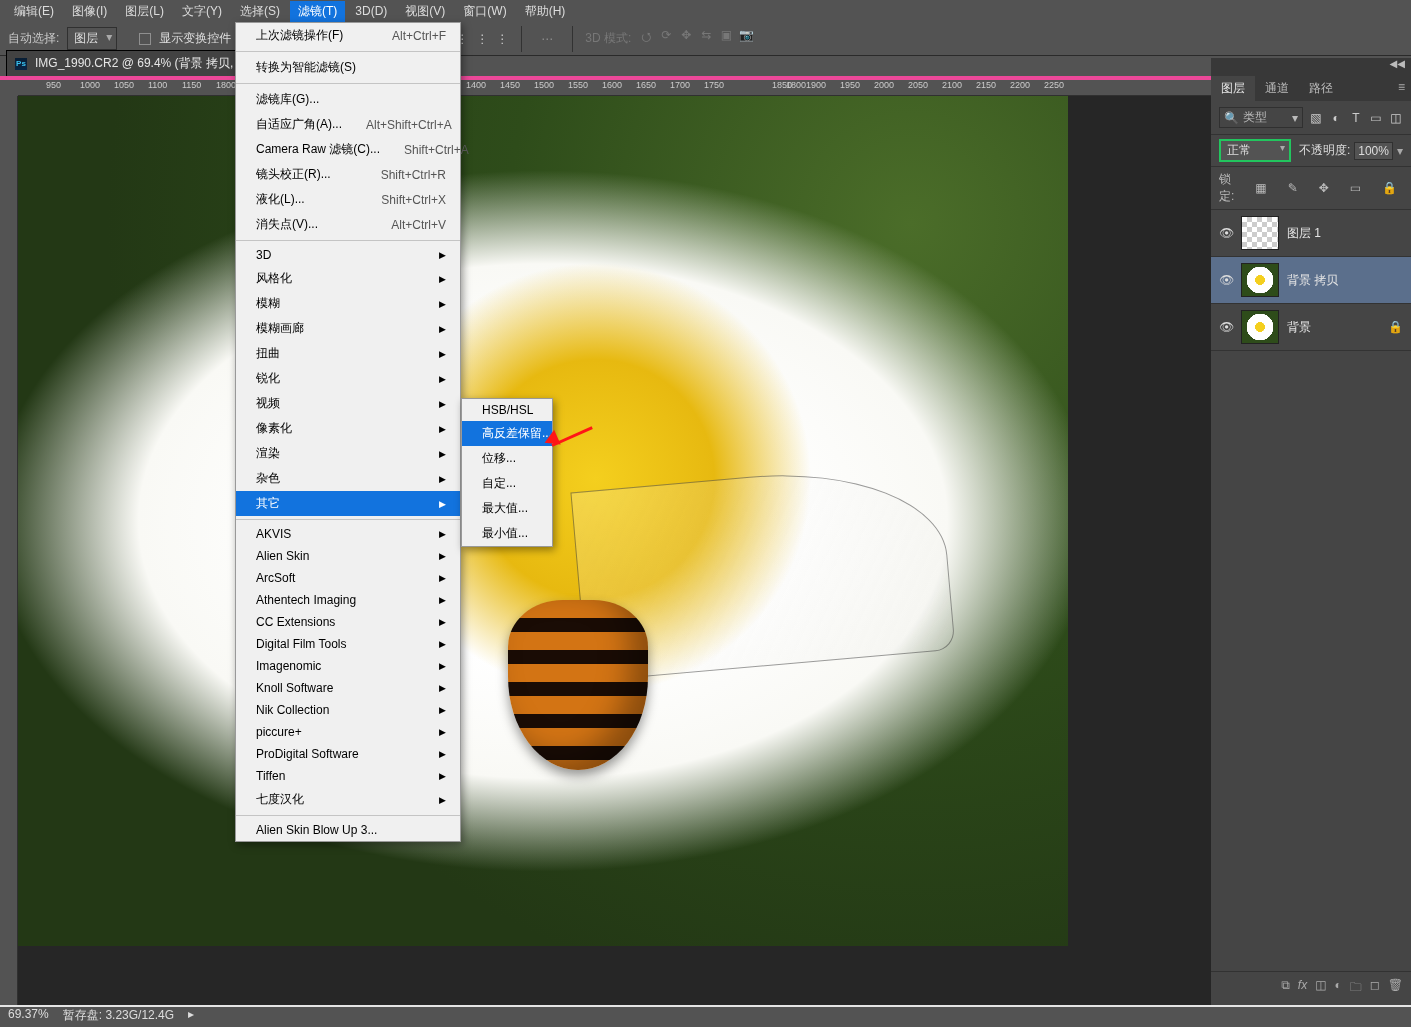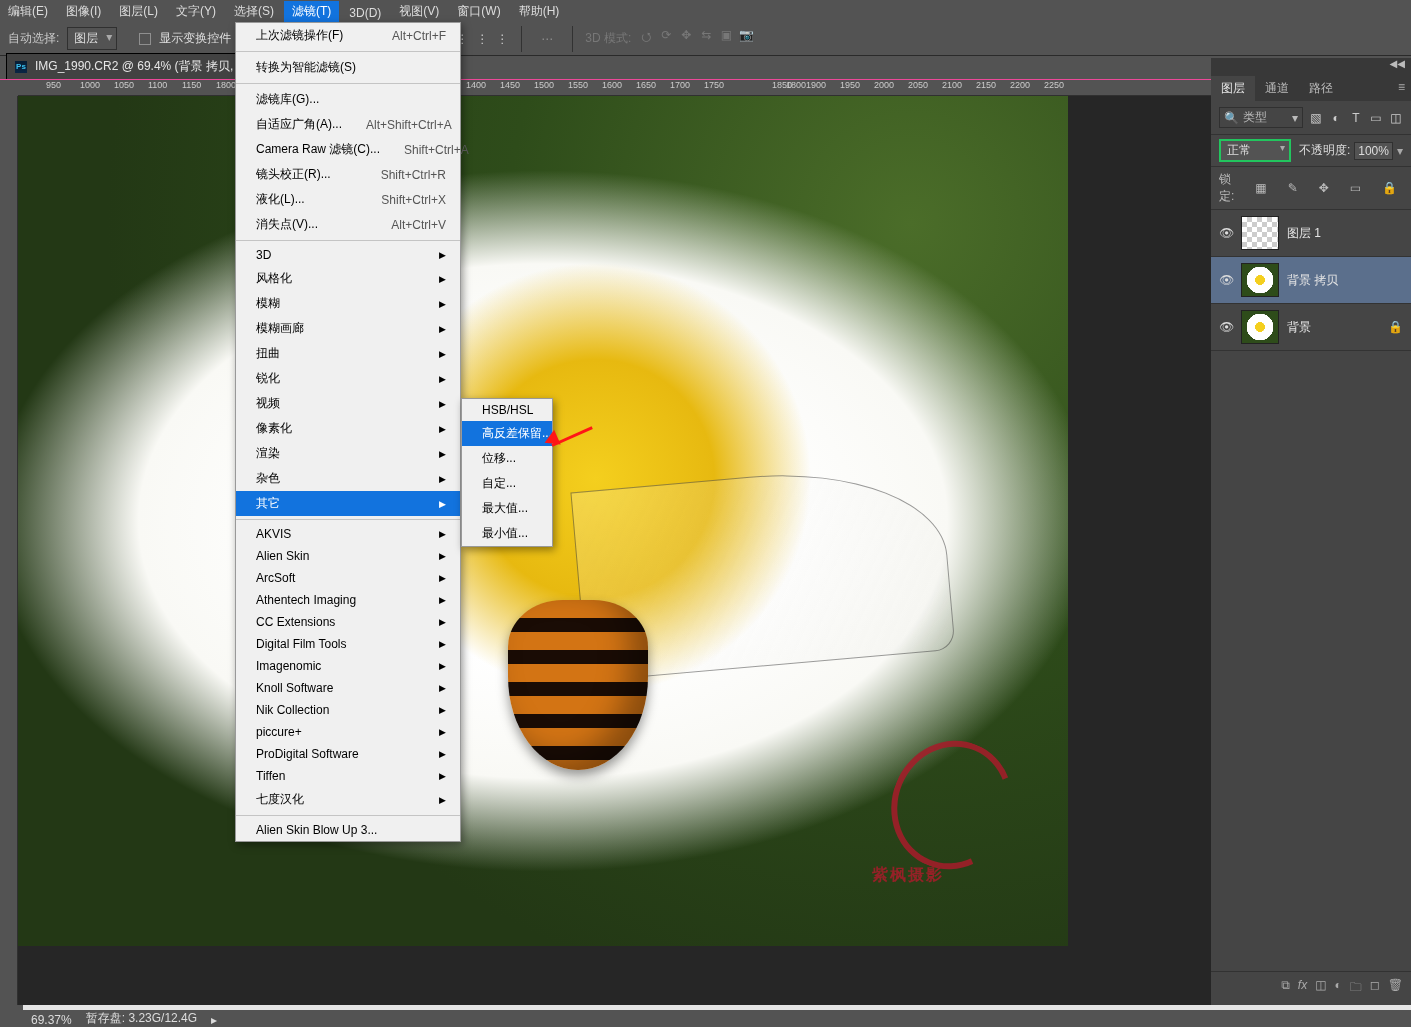--- a/index.html
+++ b/index.html
@@ -1,28 +1,28 @@
 <!DOCTYPE html>
 <html><head>
 <meta charset="utf-8">
 <style>
   * { margin: 0; padding: 0; box-sizing: border-box; font-family: "Microsoft YaHei", sans-serif; font-size: 12px; }
   body { background: #535353; color: #ddd; overflow: hidden; width: 1411px; height: 1027px; position: relative; }
-  .menubar { height: 22px; display: flex; align-items: flex-end; background: #535353; gap: 2px; }
+  .menubar { height: 22px; display: flex; align-items: center; padding-left: 6px; background: #535353; gap: 2px; }
   .menubar .item { padding: 2px 8px; cursor: pointer; }
   .menubar .item.open { background: #1273de; color: #fff; }
   .options-bar { height: 34px; display: flex; align-items: center; padding: 0 8px; border-bottom: 1px solid #2a2a2a; gap: 8px; }
   .opt-label { color: #c8c8c8; }
   .dropdown { background: #535353; border: 1px solid #303030; padding: 2px 18px 2px 6px; position: relative; }
   .dropdown::after { content: "▾"; position: absolute; right: 4px; top: 2px; color: #aaa; }
   .checkbox { width: 12px; height: 12px; border: 1px solid #8f8f8f; display: inline-block; vertical-align: middle; }
   .vsep { width: 1px; height: 26px; background: #323232; margin: 0 4px; }
   .iconbtn { width: 26px; height: 26px; display: flex; align-items: center; justify-content: center; color: #8f8f8f; cursor: pointer; }
 
-  .tabrow { height: 24px; display: flex; align-items: flex-end; padding-left: 6px; border-bottom: 1px solid #ec4899; }
+  .tabrow { height: 24px; display: flex; align-items: flex-end; padding-left: 6px; border-bottom: 4px solid #ec4899; }
   .doc-tab { background: #424242; padding: 4px 14px 4px 8px; color: #e6e6e6; border: 1px solid #000; border-bottom: none; display: flex; align-items: center; gap: 8px; }
   .doc-close { color: #aaa; }
   .ps-icon { width: 12px; height: 12px; display: inline-block; background: linear-gradient(#081e35,#0a2544); color: #3ac3f2; font-size: 8px; font-weight: bold; text-align: center; line-height: 12px; }
 
   .main { position: absolute; left: 0; top: 80px; right: 200px; bottom: 22px; padding-left: 34px; }
   .ruler-h { position: absolute; left: 18px; right: 0; top: 0; height: 16px; background: #535353; border-bottom: 1px solid #303030; overflow: hidden; }
   .ruler-v { position: absolute; left: 0; top: 16px; width: 18px; bottom: 0; background: #535353; border-right: 1px solid #303030; overflow: hidden; }
   .ruler-h span, .ruler-v span { position: absolute; color: #ccc; font-size: 9px; }
   .canvas { position: absolute; left: 18px; top: 16px; right: 0; bottom: 0; overflow: hidden; background: #262626; }
   .image {
@@ -90,21 +90,21 @@
   .eye { width: 14px; text-align: center; color: #ddd; }
   .thumb { width: 38px; height: 34px; border: 1px solid #222; background: #fff; display: flex; align-items: center; justify-content: center; }
   .thumb.checker { background:
     repeating-conic-gradient(#ccc 0 25%, #fff 0 50%) 0 0/10px 10px; }
   .thumb.img { background:
     radial-gradient(circle at 50% 50%, #f4cf1e 0 20%, #fff 21% 55%, #2e4c1a 56% 100%); }
   .layer-name { color: #e5e5e5; }
   .lock { margin-left: auto; color: #bbb; }
   .layer-footer { display: flex; justify-content: flex-end; gap: 8px; padding: 6px 8px; border-top: 1px solid #323232; color: #aaa; }
 
-  .statusbar { position: absolute; left: 0; right: 0; bottom: 0; height: 22px; background: #535353; border-top: 5px solid #e5e5e5; display: flex; align-items: flex-end; padding: 0 8px; gap: 14px; color: #ddd; margin-left: 23px; }
+  .statusbar { position: absolute; left: 0; right: 0; bottom: 0; height: 22px; background: #535353; border-top: 2px solid #e5e5e5; display: flex; align-items: flex-start; padding: 0 8px; gap: 14px; color: #ddd; }
 
   .expand { position: absolute; right: 0; top: 58px; height: 18px; width: 200px; background: #383838; color: #bbb; text-align: right; padding-right: 6px; font-size: 10px; }
 
   .red-arrow { position: absolute; left: 546px; top: 426px; width: 52px; height: 30px; z-index: 200; }
   .red-arrow .line { position: absolute; left: 6px; top: 18px; width: 44px; height: 3px; background: #ff1616; transform: rotate(-24deg); transform-origin: left; }
   .red-arrow .head { position: absolute; left: -2px; top: 6px; width: 0; height: 0; border-right: 14px solid #ff1616; border-top: 8px solid transparent; border-bottom: 8px solid transparent; transform: rotate(-24deg); }
 
   .tiny-icons { display: flex; gap: 6px; color: #ccc; }
   .tiny-icons span { width: 14px; text-align: center; }
 </style>
@@ -195,24 +195,20 @@
       <span style="left: 924px;">2100</span>
       <span style="left: 958px; text-align: center;">2150</span>
       <span style="left: 992px;">2200</span>
       <span style="left: 1026px;">2250</span>
     </div>
   <div class="ruler-v"></div>
   <div class="canvas">
     <div class="image">
       <div class="wing"></div>
       <div class="bee"></div>
-      <div class="watermark">
-        <div class="ring"></div>
-        <div class="txt">紫枫摄影</div>
-      </div>
     </div>
   </div>
 </div>
 
 <div class="menu filters-menu" id="filtersMenu">
     <div class="row">
       <span>上次滤镜操作(F)</span>
       <span class="sc">Alt+Ctrl+F</span>
     </div>
     <hr>

